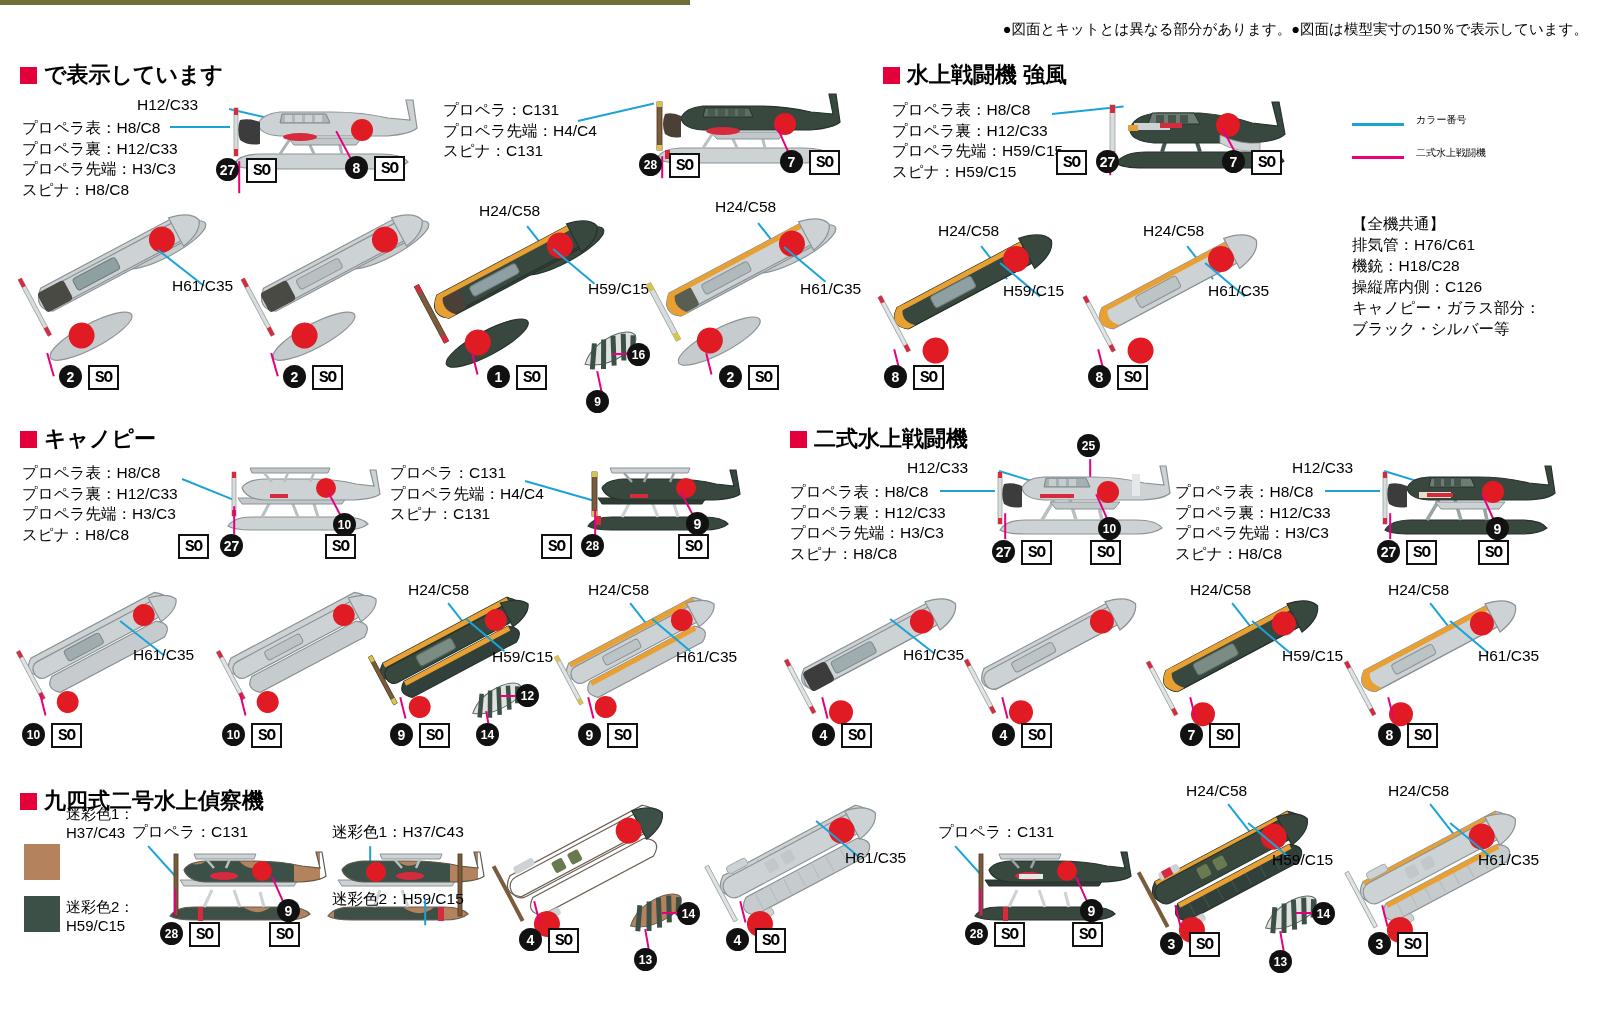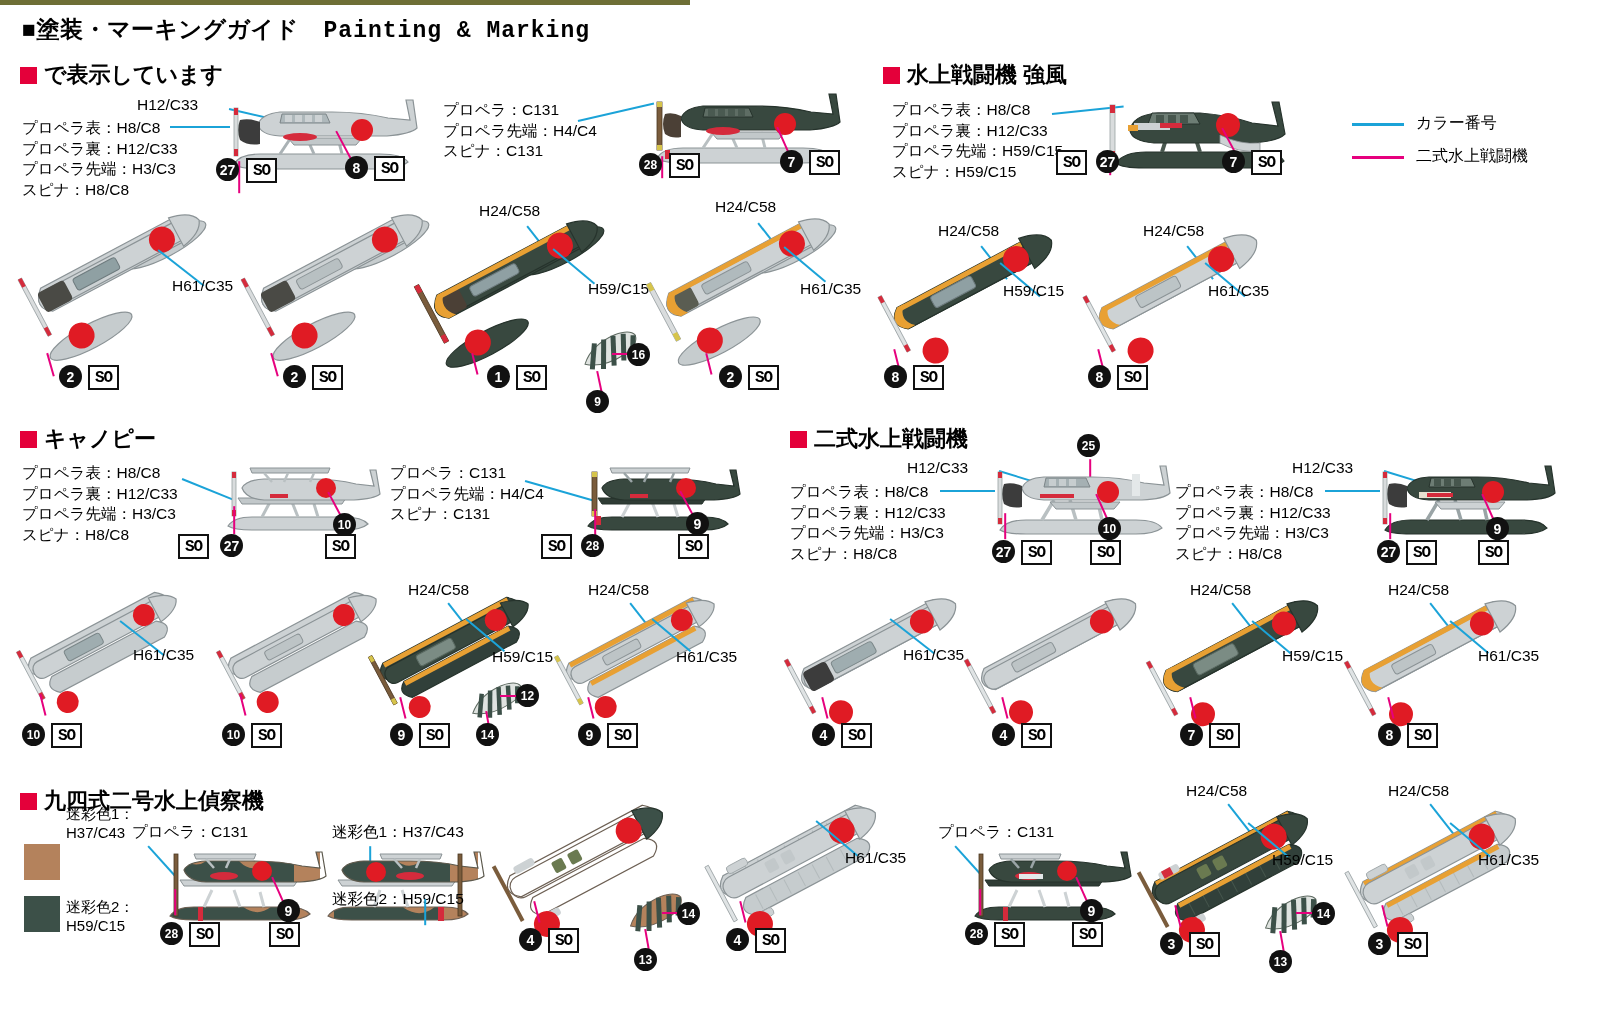--- a/index.html
+++ b/index.html
@@ -36,47 +36,52 @@
   .num.w2{font-size:12px;}
   
   .sobox{position:absolute;border:2.5px solid #111;background:#fff;padding:0px 5px;height:21px;
          display:flex;align-items:center;justify-content:center;}
   .sobox span{font-family:"Liberation Mono","DejaVu Sans Mono",monospace;font-weight:bold;font-size:16px;letter-spacing:-1px;line-height:1;}
 
   
   .legline{position:absolute;width:52px;height:3px;}
   .legline.blue{background:#1ba3d8;}
   .legline.pink{background:#e6007e;}
-  .legtxt{position:absolute;font-size:16px;white-space:nowrap;}
+  .legtxt{position:absolute;font-size:10px;white-space:nowrap;}
   .common{position:absolute;font-size:15.5px;line-height:21px;white-space:nowrap;}
 
   .swatch{position:absolute;width:36px;height:36px;}
   .swtxt{position:absolute;font-size:15px;line-height:19px;white-space:nowrap;}
 
   
   .plane{position:absolute;}
   .plane svg{display:block;overflow:visible;}
 </style>
 </head>
 <body>
 
 <div class="page">
 
   <div class="topbar"></div>
 
-  <div class="header">
-    <span>■塗装・マーキングガイド</span>
-    <span class="en" style="margin-left:18px">Painting &amp; Marking</span>
-  </div>
+  <div class="topnote">●図面とキットとは異なる部分があります。●図面は模型実寸の150％で表示しています。</div>
 
   <div class="legline blue" style="left:1352px;top:123px"></div>
   <div class="legtxt" style="left:1416px;top:113px">カラー番号</div>
   <div class="legline pink" style="left:1352px;top:156px"></div>
   <div class="legtxt" style="left:1416px;top:146px">二式水上戦闘機</div>
 
+  <div class="common" style="left:1352px;top:213px">
+    <div>【全機共通】</div>
+    <div>排気管：H76/C61</div>
+    <div>機銃：H18/C28</div>
+    <div>操縦席内側：C126</div>
+    <div>キャノピー・ガラス部分：</div>
+    <div>ブラック・シルバー等</div>
+  </div>
 
   <div class="sect-title" style="left:20px;top:60px">
     <span class="sqmark"></span>
     <span>で表示しています</span>
   </div>
 
   <div class="spec" style="left:22px;top:118px">
     <div>プロペラ表：H8/C8</div>
     <div>プロペラ裏：H12/C33</div>
     <div>プロペラ先端：H3/C3</div>

